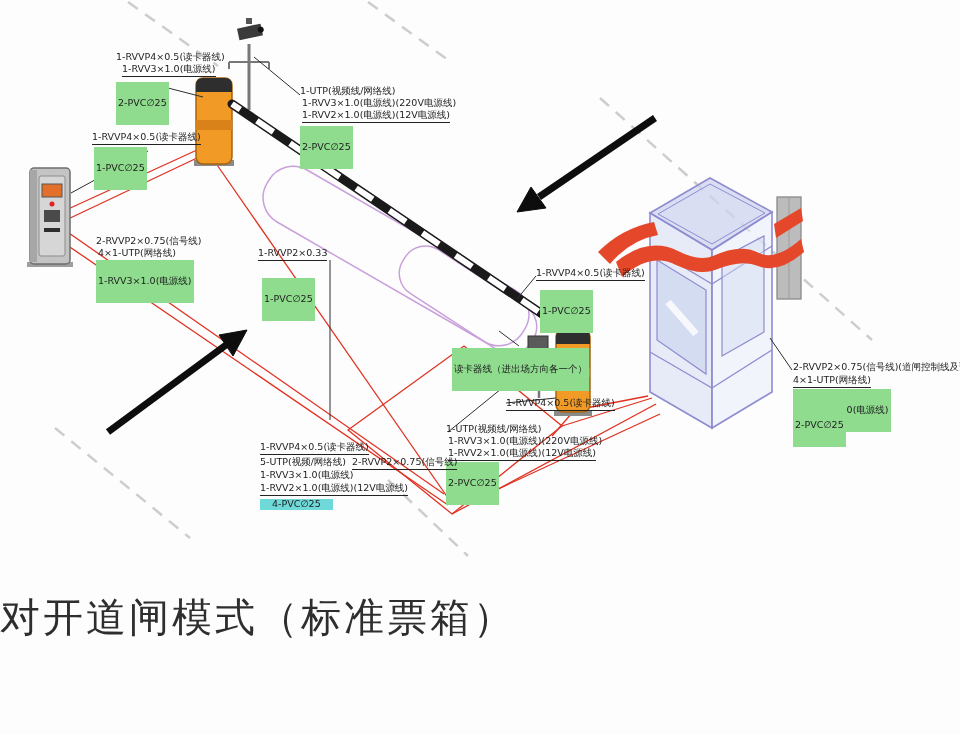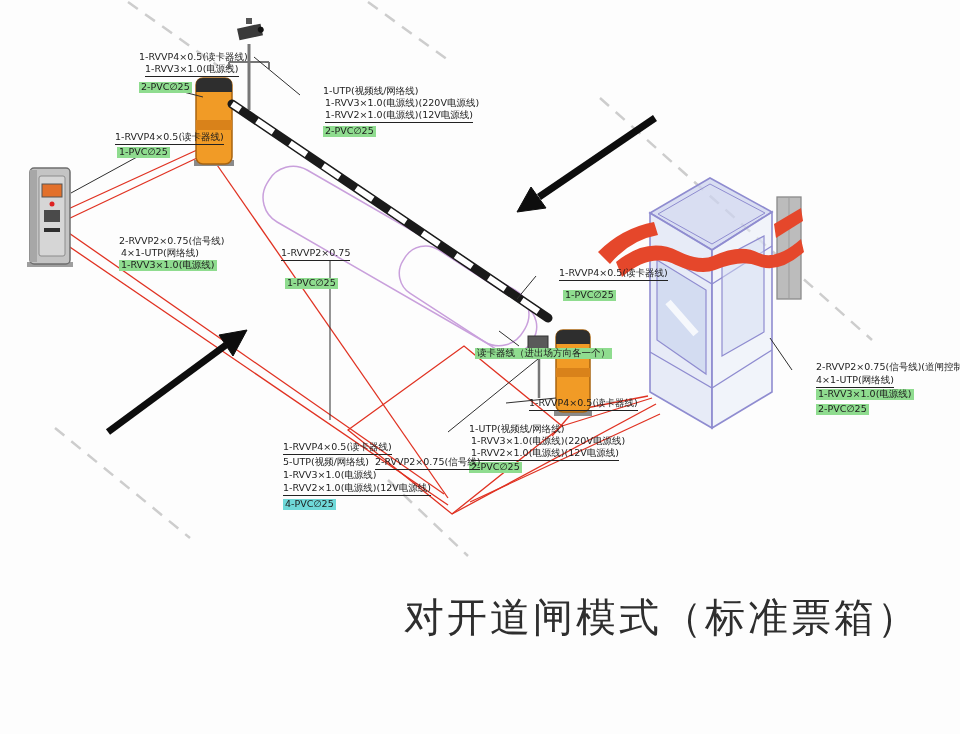--- a/index.html
+++ b/index.html
@@ -2,31 +2,31 @@
 <html style="--cable-red: #e03222; --barrier-orange: #f19b26; --barrier-stripe: #d9821a; --booth-purple: #8f8cd0; --ribbon-red: #e5472b; --highlight-green: #8fdc8f; --highlight-cyan: #6fd8d8; --arrow-black: #0d0d0d; --loop-purple: #c9a0dc; --road-gray: #cdcdcd;"><head>
 <meta charset="utf-8">
 <style>
   html,body{margin:0;padding:0;background:#ffffff;}
   .page{
     position:relative;width:960px;height:734px;overflow:hidden;
     background:#fdfdfd;font-family:"DejaVu Sans","Liberation Sans",sans-serif;
   }
   .diagram{position:absolute;left:0;top:0;width:960px;height:560px;}
   .diagram svg{position:absolute;left:0;top:0;}
-  .labels-layer{position:absolute;left:0;top:0;width:876px;height:560px;pointer-events:none;margin-left:23px;}
+  .labels-layer{position:absolute;left:0;top:0;width:876px;height:560px;pointer-events:none;}
   .cable-label{
     position:absolute;font-size:9.5px;line-height:1.15;color:#1c1c1c;
     white-space:nowrap;
   }
   .cable-label.underlined{border-bottom:1px solid #222;padding-bottom:1px;}
-  .cable-label.bg-green{background:var(--highlight-green,#8fdc8f);padding:0 2px;}
-  .cable-label.bg-cyan{background:var(--highlight-cyan,#6fd8d8);padding:0 2px;}
+  .cable-label.bg-green{background:var(--highlight-green,#8fdc8f);padding:16px 2px;}
+  .cable-label.bg-cyan{background:var(--highlight-cyan,#6fd8d8);padding:0 12px;}
   .title{
     position:absolute;left:0;right:40px;top:590px;margin:0;
-    text-align:right;font-size:40px;font-weight:500;letter-spacing:3px;color:#2e2e2e;
+    text-align:left;font-size:40px;font-weight:500;letter-spacing:3px;color:#2e2e2e;
   }
 </style>
 </head>
 <body>
 
 <div class="page">
 
   <div class="diagram">
 
     <svg width="960" height="560" viewBox="0 0 960 560">
@@ -159,21 +159,21 @@
         <div class="cable-label bg-green" style="left: 116px; top: 82px;">2-PVC∅25</div>
         <div class="cable-label underlined" style="left: 92px; top: 132px;">1-RVVP4×0.5(读卡器线)</div>
         <div class="cable-label bg-green" style="left: 94px; top: 147px;">1-PVC∅25</div>
         <div class="cable-label" style="left: 300px; top: 86px;">1-UTP(视频线/网络线)</div>
         <div class="cable-label" style="left: 302px; top: 98px;">1-RVV3×1.0(电源线)(220V电源线)</div>
         <div class="cable-label underlined" style="left: 302px; top: 110px;">1-RVV2×1.0(电源线)(12V电源线)</div>
         <div class="cable-label bg-green" style="left: 300px; top: 126px;">2-PVC∅25</div>
         <div class="cable-label" style="left: 96px; top: 236px;">2-RVVP2×0.75(信号线)</div>
         <div class="cable-label underlined" style="left: 98px; top: 248px;">4×1-UTP(网络线)</div>
         <div class="cable-label bg-green" style="left: 96px; top: 260px;">1-RVV3×1.0(电源线)</div>
-        <div class="cable-label underlined" style="left: 258px; top: 248px;">1-RVVP2×0.75</div>
+        <div class="cable-label underlined" style="left: 258px; top: 248px;">1-RVVP2×0.33</div>
         <div class="cable-label bg-green" style="left: 262px; top: 278px;">1-PVC∅25</div>
         <div class="cable-label underlined" style="left: 536px; top: 268px;">1-RVVP4×0.5(读卡器线)</div>
         <div class="cable-label bg-green" style="left: 540px; top: 290px;">1-PVC∅25</div>
         <div class="cable-label bg-green" style="left: 452px; top: 348px;">读卡器线（进出场方向各一个）</div>
         <div class="cable-label underlined" style="left: 506px; top: 398px;">1-RVVP4×0.5(读卡器线)</div>
         <div class="cable-label" style="left: 446px; top: 424px;">1-UTP(视频线/网络线)</div>
         <div class="cable-label" style="left: 448px; top: 436px;">1-RVV3×1.0(电源线)(220V电源线)</div>
         <div class="cable-label underlined" style="left: 448px; top: 448px;">1-RVV2×1.0(电源线)(12V电源线)</div>
         <div class="cable-label bg-green" style="left: 446px; top: 462px;">2-PVC∅25</div>
         <div class="cable-label underlined" style="left: 260px; top: 442px;">1-RVVP4×0.5(读卡器线)</div>

